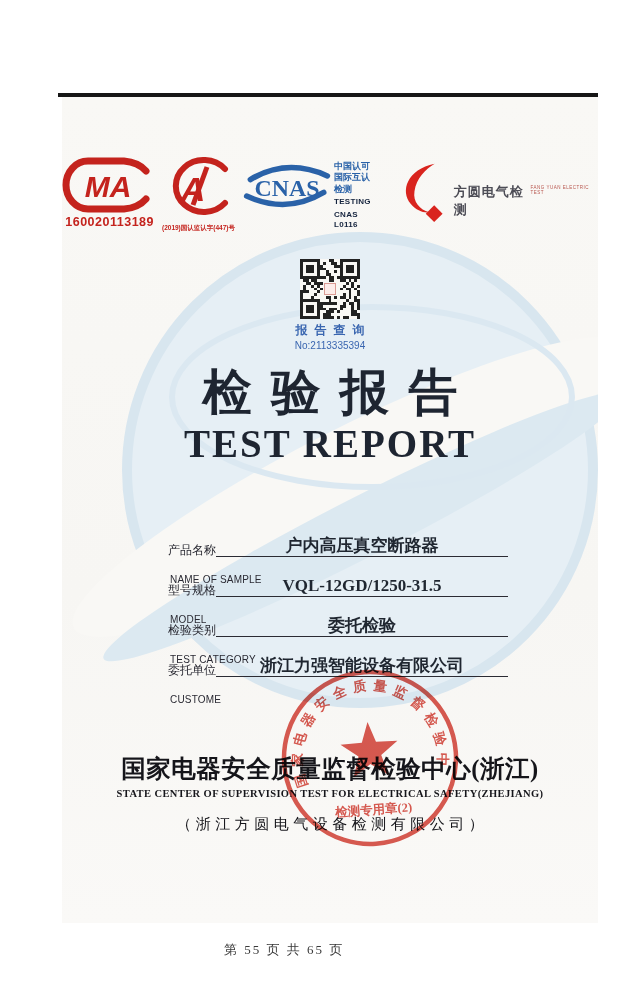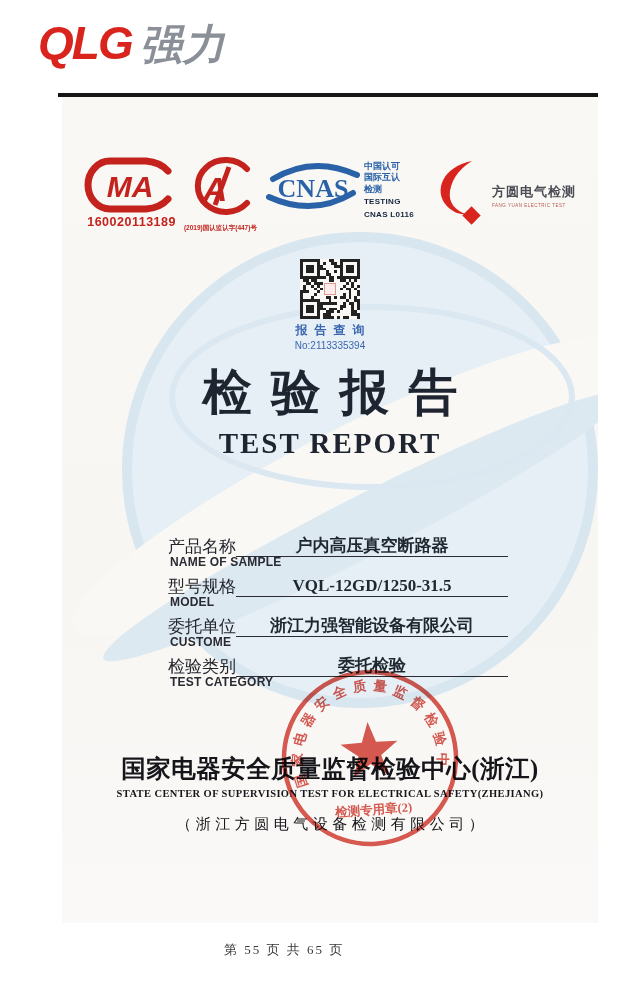--- a/index.html
+++ b/index.html
@@ -37,53 +37,53 @@
     margin-top:2px; font-family:Liberation Sans, sans-serif; font-weight:700;
     font-size:12.5px; color:#c4231d; letter-spacing:0.5px;
   }
   .cert-note {
     margin-top:7px; font-family:"Liberation Sans", sans-serif; font-weight:700;
     font-size:6.5px; color:#c4231d; white-space:nowrap;
   }
   .cnas-side { display:flex; flex-direction:column; margin-left:3px; margin-top:4px; }
   .cnas-zh { font-size:9px; line-height:1.25; color:#2a62a8; font-weight:700; font-family:"Liberation Sans", sans-serif; }
   .cnas-en { font-size:8px; line-height:1.35; color:#14233d; font-weight:700; font-family:"Liberation Sans", sans-serif; margin-top:2px; letter-spacing:0.3px;}
-  .fy-col { display:flex; flex-direction:column; margin-left:8px; margin-top:26px; }
+  .fy-col { display:flex; flex-direction:row; margin-left:8px; margin-top:26px; }
   .fy-label { font-size:13px; font-weight:700; color:#4c4c55; letter-spacing:1px; font-family:"Liberation Sans", sans-serif; }
   .fy-sub { font-size:4.5px; color:#b8564e; letter-spacing:0.5px; margin-top:2px; font-family:"Liberation Sans", sans-serif;}
 
   
   .qr-block { position:absolute; left:0; top:162px; width:536px; display:flex; flex-direction:column; align-items:center; }
   .qr-caption {
     margin-top:3px; font-size:12px; font-weight:700; color:#3a66b0;
     letter-spacing:7px; margin-right:-7px; font-family:"Liberation Sans", sans-serif;
   }
   .qr-number { font-size:10px; color:#3a66b0; font-family:"Liberation Sans", sans-serif; margin-top:1px; }
 
   
   .title-block { position:absolute; left:0; top:268px; width:536px; text-align:center; }
   .title-zh {
     font-size:49px; font-weight:700; color:#1e2531;
     letter-spacing:0.40em; margin-right:-0.40em; line-height:1.15;
   }
   .title-en {
-    margin-top:6px; font-size:29px; font-weight:700; color:#1e2531; letter-spacing:2px;
+    font-size:39px; font-weight:700; color:#1e2531; letter-spacing:2px;
   }
 
   
   .fields { position:absolute; left:106px; top:434px; width:340px; }
   .f-row { position:relative; display:flex; align-items:flex-end; height:26px; margin-bottom:14px; }
-  .f-label { font-size:17px; color:#25252e; white-space:nowrap; line-height:1.1; }
+  .f-label { font-size:12px; color:#25252e; white-space:nowrap; line-height:1.1; }
   .f-line {
     flex:1; text-align:center; border-bottom:1.6px solid #2b2b33;
     font-size:17px; font-weight:600; color:#1f2630; line-height:1.25; white-space:nowrap;
   }
   .f-sub {
-    position:absolute; left:2px; top:24px; font-family:"Liberation Sans", sans-serif;
-    font-size:12px; font-weight:700; color:#2a2a33; letter-spacing:0.2px;
+    position:absolute; left:2px; top:43px; font-family:"Liberation Sans", sans-serif;
+    font-size:10px; font-weight:400; color:#2a2a33; letter-spacing:0.2px;
   }
 
   
   .org { position:absolute; left:0; top:655px; width:536px; text-align:center; color:#15151a; }
   .org-zh { font-size:24.5px; font-weight:700; letter-spacing:0.5px; }
   .org-en { margin-top:3px; font-size:10.5px; font-weight:700; letter-spacing:0.4px; }
   .org-sub { margin-top:16px; font-size:15px; letter-spacing:4.5px; margin-right:-4.5px; }
 
   
   .stamp {
@@ -95,24 +95,20 @@
   .footer {
     position:absolute; left:0; top:941px; width:568px; text-align:center;
     font-size:13px; color:#3a3a3a; letter-spacing:2px;
   }
 </style>
 </head>
 <body>
 
 <div id="canvas">
 
-  <div class="brand">
-    <span class="brand-latin">QLG</span>
-    <span class="brand-cn">强力</span>
-  </div>
   <div class="top-rule"></div>
 
   <div class="page">
 
     <svg class="watermark" viewBox="0 0 536 826">
       <circle cx="298" cy="373" r="233" fill="#e6eff5"></circle>
       <circle cx="298" cy="373" r="233" fill="none" stroke="#d8e6ef" stroke-width="10"></circle>
       <ellipse cx="288" cy="390" rx="310" ry="58" fill="#f9f8f5" transform="rotate(-27 288 390)"></ellipse>
       <ellipse cx="300" cy="430" rx="290" ry="30" fill="#dce9f1" transform="rotate(-27 300 430)"></ellipse>
       <ellipse cx="310" cy="300" rx="200" ry="90" fill="none" stroke="#dbe8f1" stroke-width="6"></ellipse>
@@ -309,28 +305,28 @@
         <span class="f-label">产品名称</span>
         <span class="f-line">户内高压真空断路器</span>
         <span class="f-sub">NAME OF SAMPLE</span>
       </div>
       <div class="f-row">
         <span class="f-label">型号规格</span>
         <span class="f-line">VQL-12GD/1250-31.5</span>
         <span class="f-sub">MODEL</span>
       </div>
       <div class="f-row">
+        <span class="f-label">检验类别</span>
+        <span class="f-line">委托检验</span>
+        <span class="f-sub">TEST CATEGORY</span>
+      </div>
+      <div class="f-row">
         <span class="f-label">委托单位</span>
         <span class="f-line">浙江力强智能设备有限公司</span>
         <span class="f-sub">CUSTOME</span>
-      </div>
-      <div class="f-row">
-        <span class="f-label">检验类别</span>
-        <span class="f-line">委托检验</span>
-        <span class="f-sub">TEST CATEGORY</span>
       </div>
     </div>
 
     <div class="org">
       <div class="org-zh">国家电器安全质量监督检验中心(浙江)</div>
       <div class="org-en">STATE CENTER OF SUPERVISION TEST FOR ELECTRICAL SAFETY(ZHEJIANG)</div>
       <div class="org-sub">（浙江方圆电气设备检测有限公司）</div>
     </div>
 
     <svg class="stamp" viewBox="0 0 184 184">

